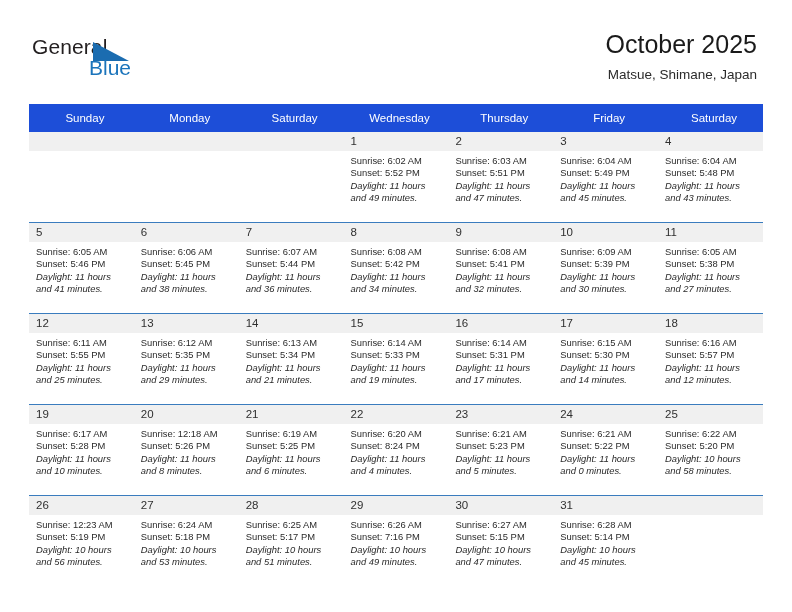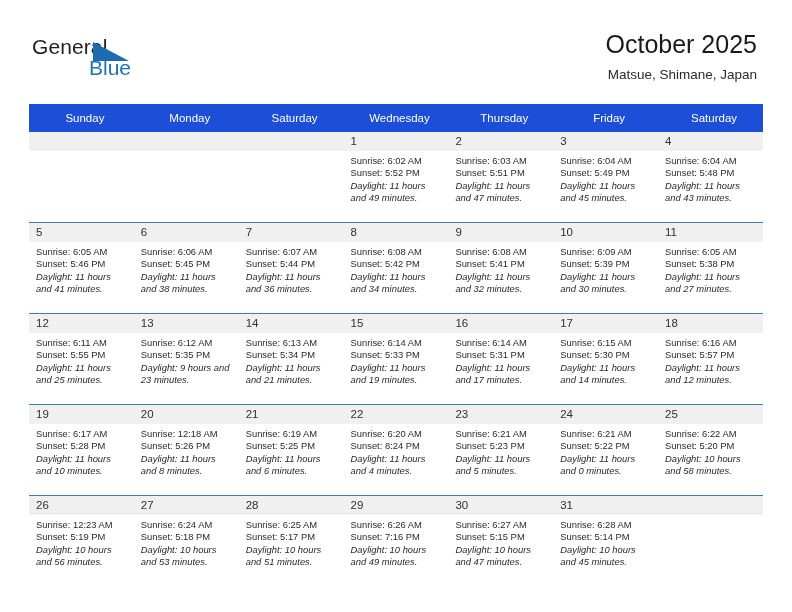--- a/index.html
+++ b/index.html
@@ -281,21 +281,21 @@
               <div>Sunrise: 6:11 AM</div>
               <div>Sunset: 5:55 PM</div>
               <div class="daylight">Daylight: 11 hours and 25 minutes.</div>
             </div>
           </td>
           <td>
             <div class="daynum">13</div>
             <div class="info">
               <div>Sunrise: 6:12 AM</div>
               <div>Sunset: 5:35 PM</div>
-              <div class="daylight">Daylight: 9 hours and 23 minutes.</div>
+              <div class="daylight">Daylight: 11 hours and 29 minutes.</div>
             </div>
           </td>
           <td>
             <div class="daynum">14</div>
             <div class="info">
               <div>Sunrise: 6:13 AM</div>
               <div>Sunset: 5:34 PM</div>
               <div class="daylight">Daylight: 11 hours and 21 minutes.</div>
             </div>
           </td>

